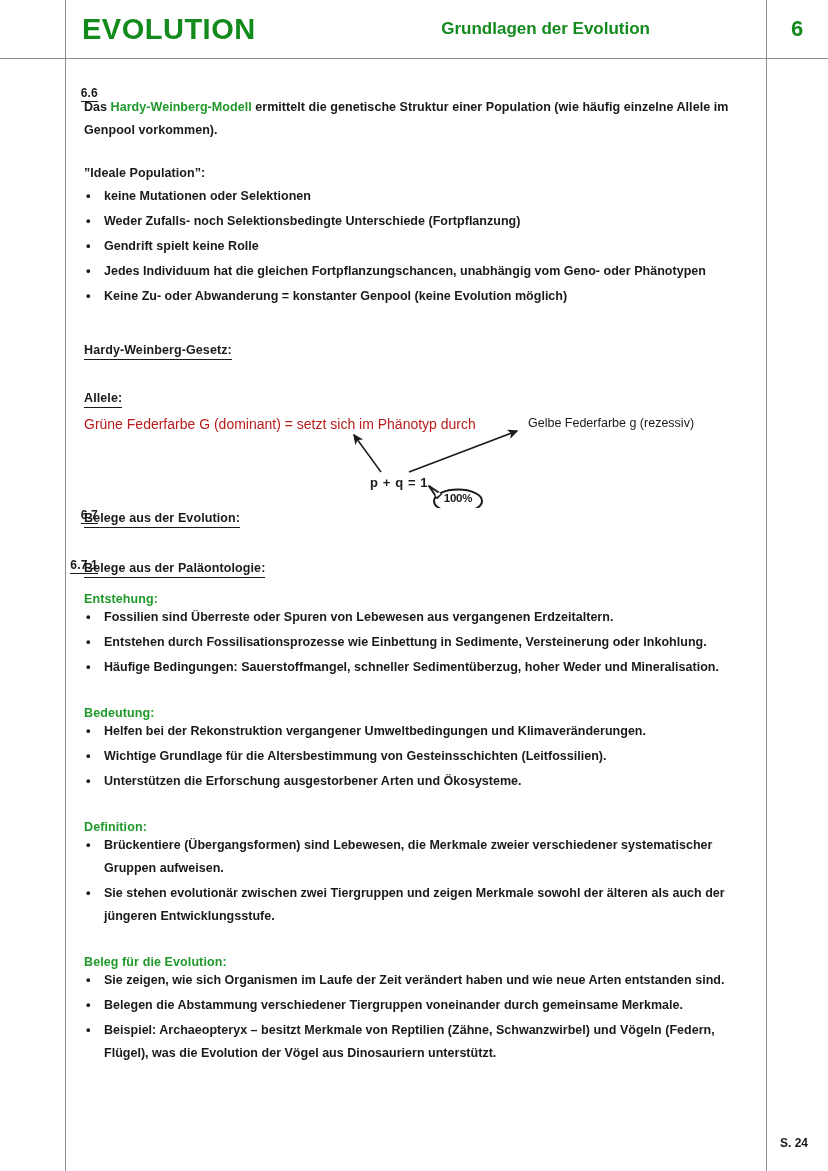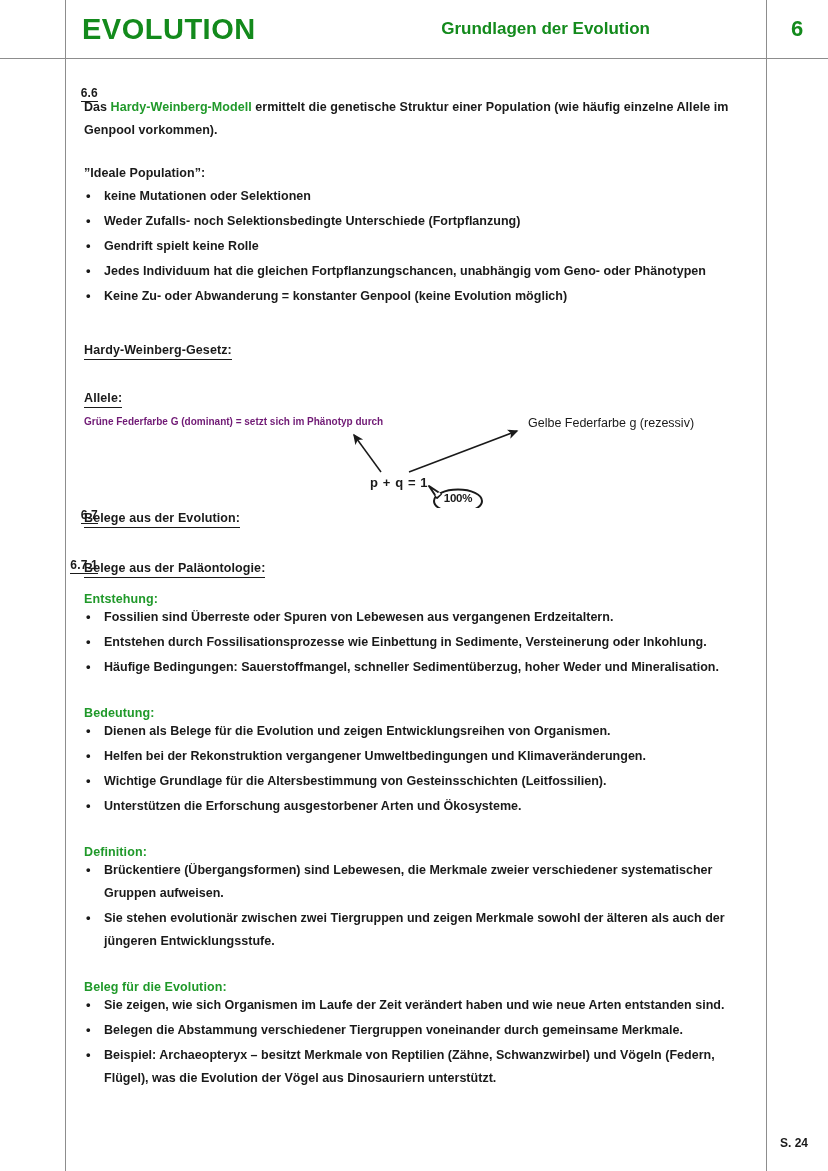--- a/index.html
+++ b/index.html
@@ -169,23 +169,23 @@
 
   
   .hw-diagram {
     position: relative;
     height: 92px;
   }
   .hw-left-label {
     position: absolute;
     left: 0px;
     top: 0px;
-    font-size: 10px;
-    font-weight: bold;
-    color: #701a75;
+    font-size: 14px;
+    font-weight: normal;
+    color: #b91c1c;
     white-space: nowrap;
   }
   .hw-right-label {
     position: absolute;
     left: 444px;
     top: 0px;
     font-size: 12.5px;
     font-weight: normal;
     color: #1a1a1a;
     white-space: nowrap;
@@ -326,21 +326,20 @@
         <li>Entstehen durch Fossilisationsprozesse wie Einbettung in Sedimente, Versteinerung oder Inkohlung.</li>
         <li>Häufige Bedingungen: Sauerstoffmangel, schneller Sedimentüberzug, hoher Weder und Mineralisation.</li>
       </ul>
     </div>
 
     <div style="height:25px;"></div>
 
     <div>
       <div class="ghead">Bedeutung:</div>
       <ul class="bul">
-        <li>Dienen als Belege für die Evolution und zeigen Entwicklungsreihen von Organismen.</li>
         <li>Helfen bei der Rekonstruktion vergangener Umweltbedingungen und Klimaveränderungen.</li>
         <li>Wichtige Grundlage für die Altersbestimmung von Gesteinsschichten (Leitfossilien).</li>
         <li>Unterstützen die Erforschung ausgestorbener Arten und Ökosysteme.</li>
       </ul>
     </div>
 
     <div style="height:25px;"></div>
 
     <div>
       <div class="ghead">Definition:</div>

